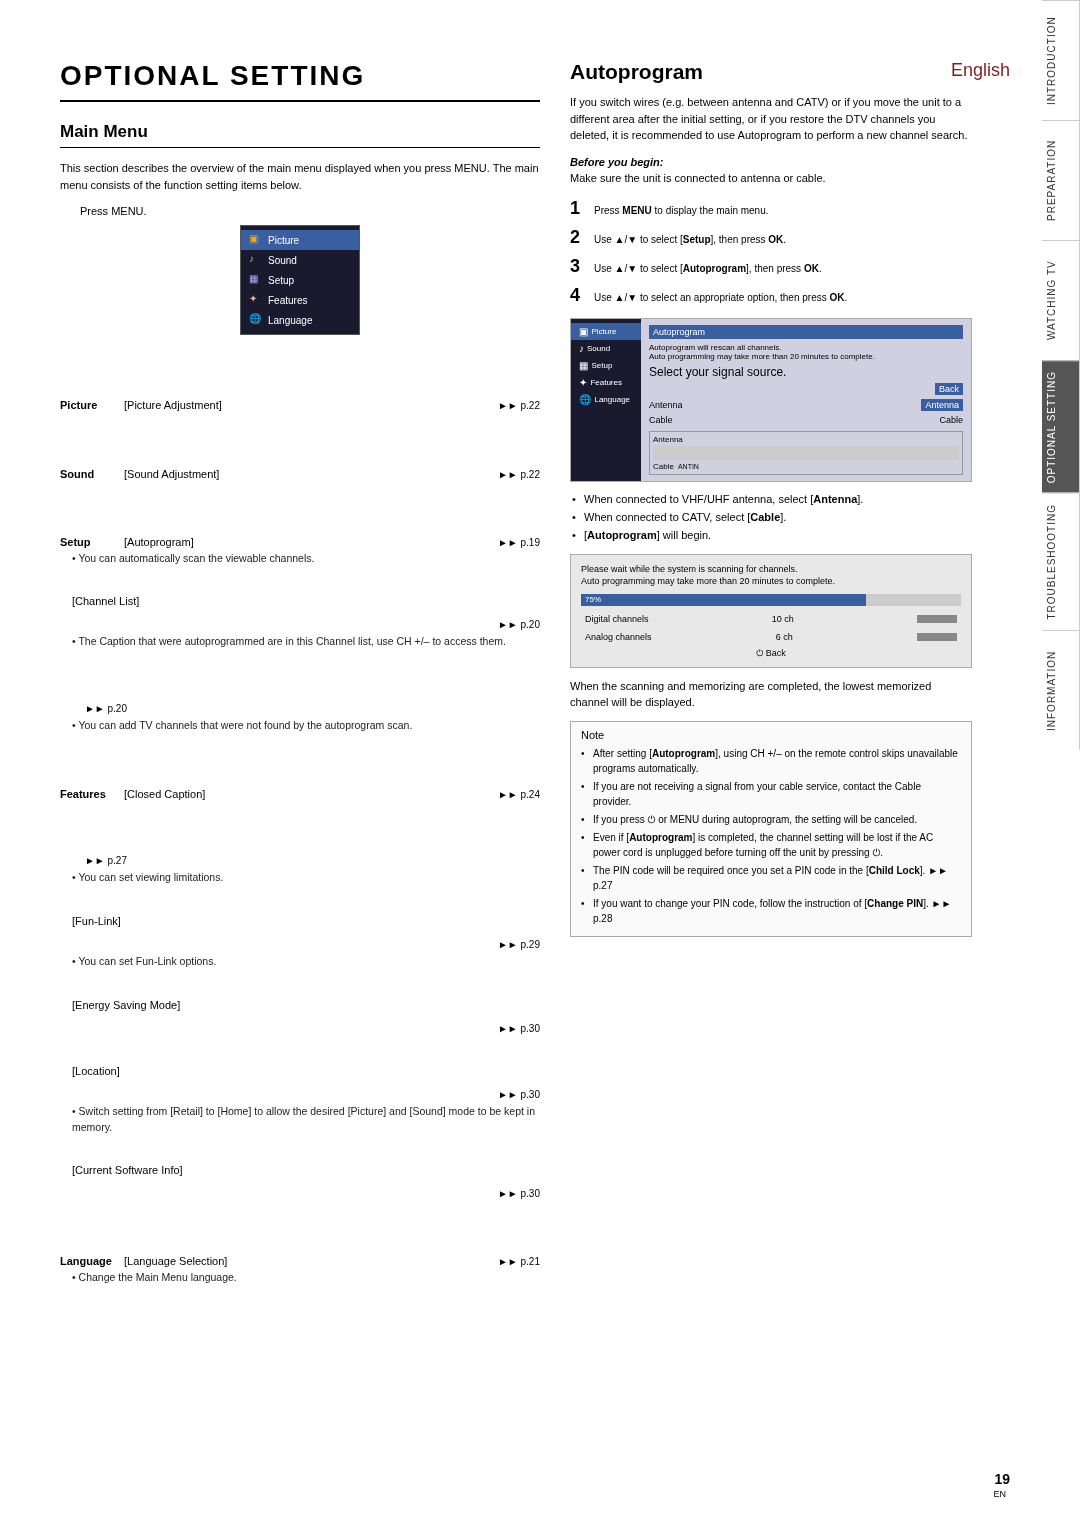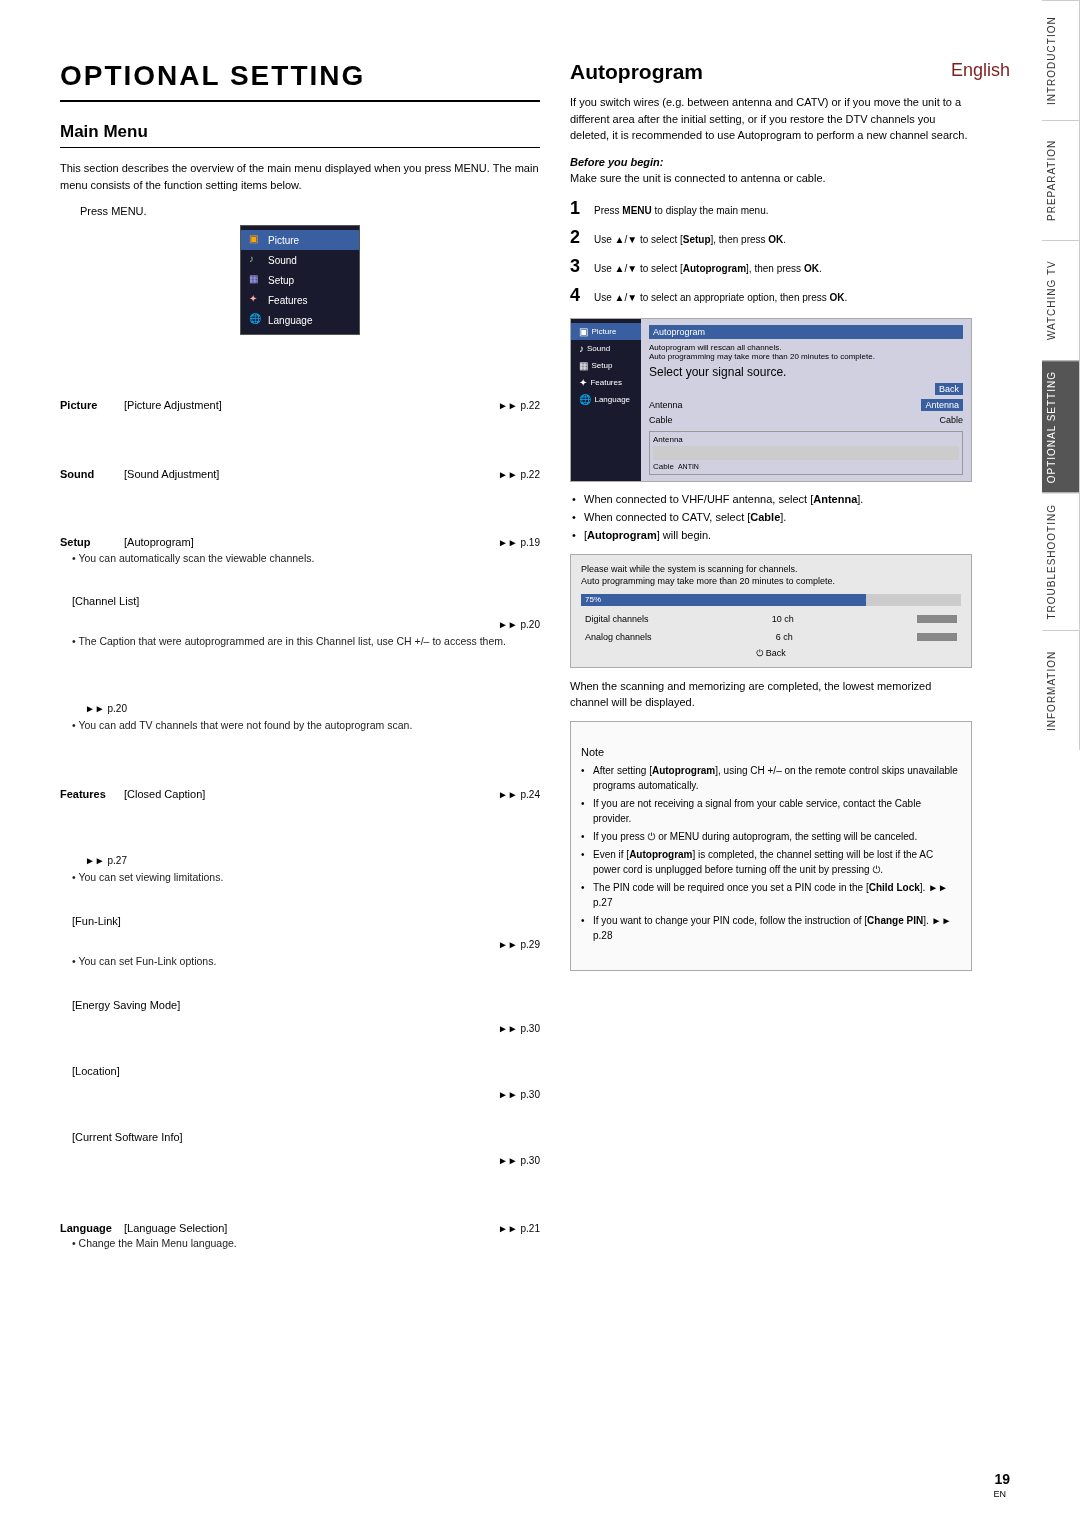--- a/index.html
+++ b/index.html
@@ -385,21 +385,21 @@
     .scanning-complete-text {
       font-size: 11px;
       line-height: 1.5;
       margin-top: 8px;
       margin-bottom: 10px;
     }
 
     
     .note-section {
       border: 1px solid #aaa;
-      padding: 24px 10px;
+      padding: 7px 10px;
       margin-top: 10px;
       background: #fafafa;
     }
 
     .note-title {
       font-size: 11px;
       font-weight: normal;
       margin-bottom: 5px;
     }
 
@@ -552,20 +552,21 @@
             </div>
             <div class="menu-bullet">• You can set Fun-Link options.</div>
             <div class="sub-item-row">
               <span class="sub-item-name">[Energy Saving Mode]</span>
               <span class="menu-page-ref">►► p.30</span>
             </div>
             <div class="sub-item-row">
               <span class="sub-item-name">[Location]</span>
               <span class="menu-page-ref">►► p.30</span>
             </div>
+            <div class="menu-bullet">• Switch setting from [Retail] to [Home] to allow the desired [Picture] and [Sound] mode to be kept in memory.</div>
             <div class="sub-item-row">
               <span class="sub-item-name">[Current Software Info]</span>
               <span class="menu-page-ref">►► p.30</span>
             </div>
           </div>
 
           <div class="menu-entry">
             <div class="menu-entry-row">
               <span class="menu-category"><strong>Language</strong></span>
               <span class="menu-item-name">[Language Selection]</span>

